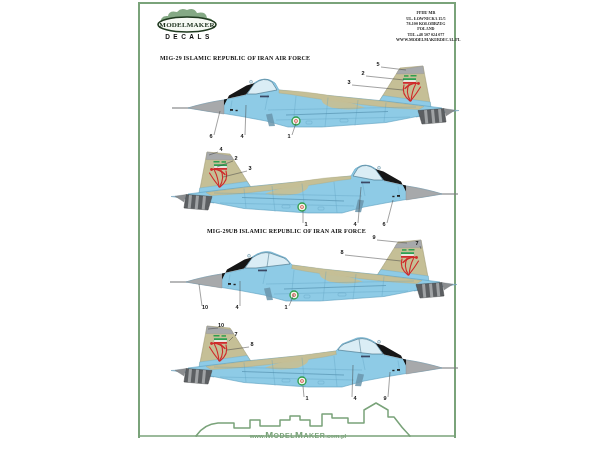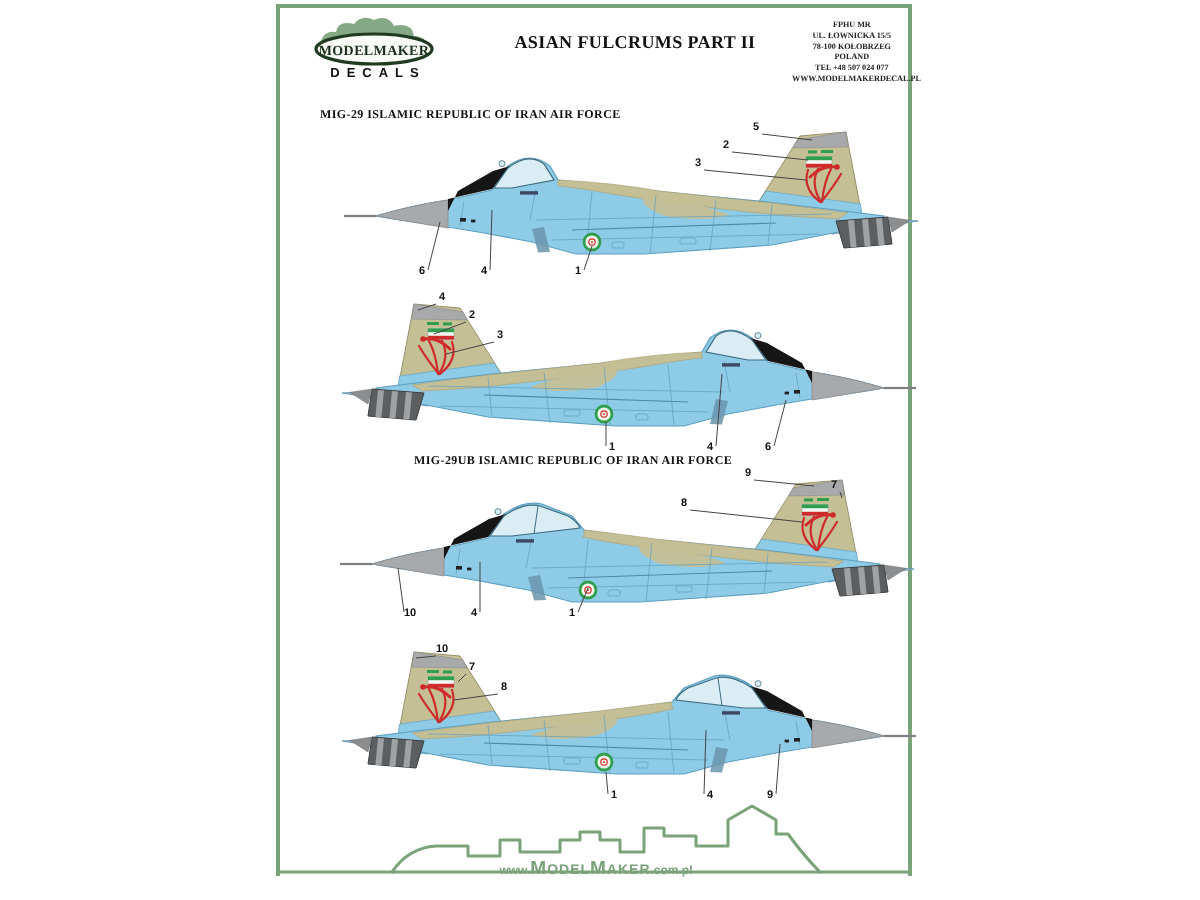--- a/index.html
+++ b/index.html
@@ -33,21 +33,20 @@
 <div class="canvas">
   <div class="sheet"></div>
 
   <svg class="logo-svg" viewBox="0 0 64 38">
     <path d="M4,18 Q4,8 12,9 Q13,3 21,5 Q25,0 31,3 Q38,0 41,6 Q50,4 51,11 Q58,11 57,18 Z" fill="#85a985"></path>
     <ellipse cx="31" cy="17.5" rx="29" ry="7.5" fill="#f7faf5" stroke="#203a20" stroke-width="1.6"></ellipse>
     <text x="31" y="20.3" text-anchor="middle" font-size="7" font-weight="bold" font-family="Liberation Serif, serif" fill="#1a2f1a" letter-spacing="0.2">MODELMAKER</text>
     <text x="33" y="31.5" text-anchor="middle" font-size="6.5" font-weight="bold" font-family="Liberation Sans, sans-serif" fill="#101010" letter-spacing="3.5">DECALS</text>
   </svg>
 
-  <div class="title">ASIAN FULCRUMS PART II</div>
   <div class="address">
       <div>FPHU MR</div>
       <div>UL. ŁOWNICKA 15/5</div>
       <div>78-100 KOŁOBRZEG</div>
       <div>POLAND</div>
       <div>TEL +48 507 024 077</div>
       <div>WWW.MODELMAKERDECAL.PL</div>
     </div>
 
   <div class="label label1">MIG-29 ISLAMIC REPUBLIC OF IRAN AIR FORCE</div>

